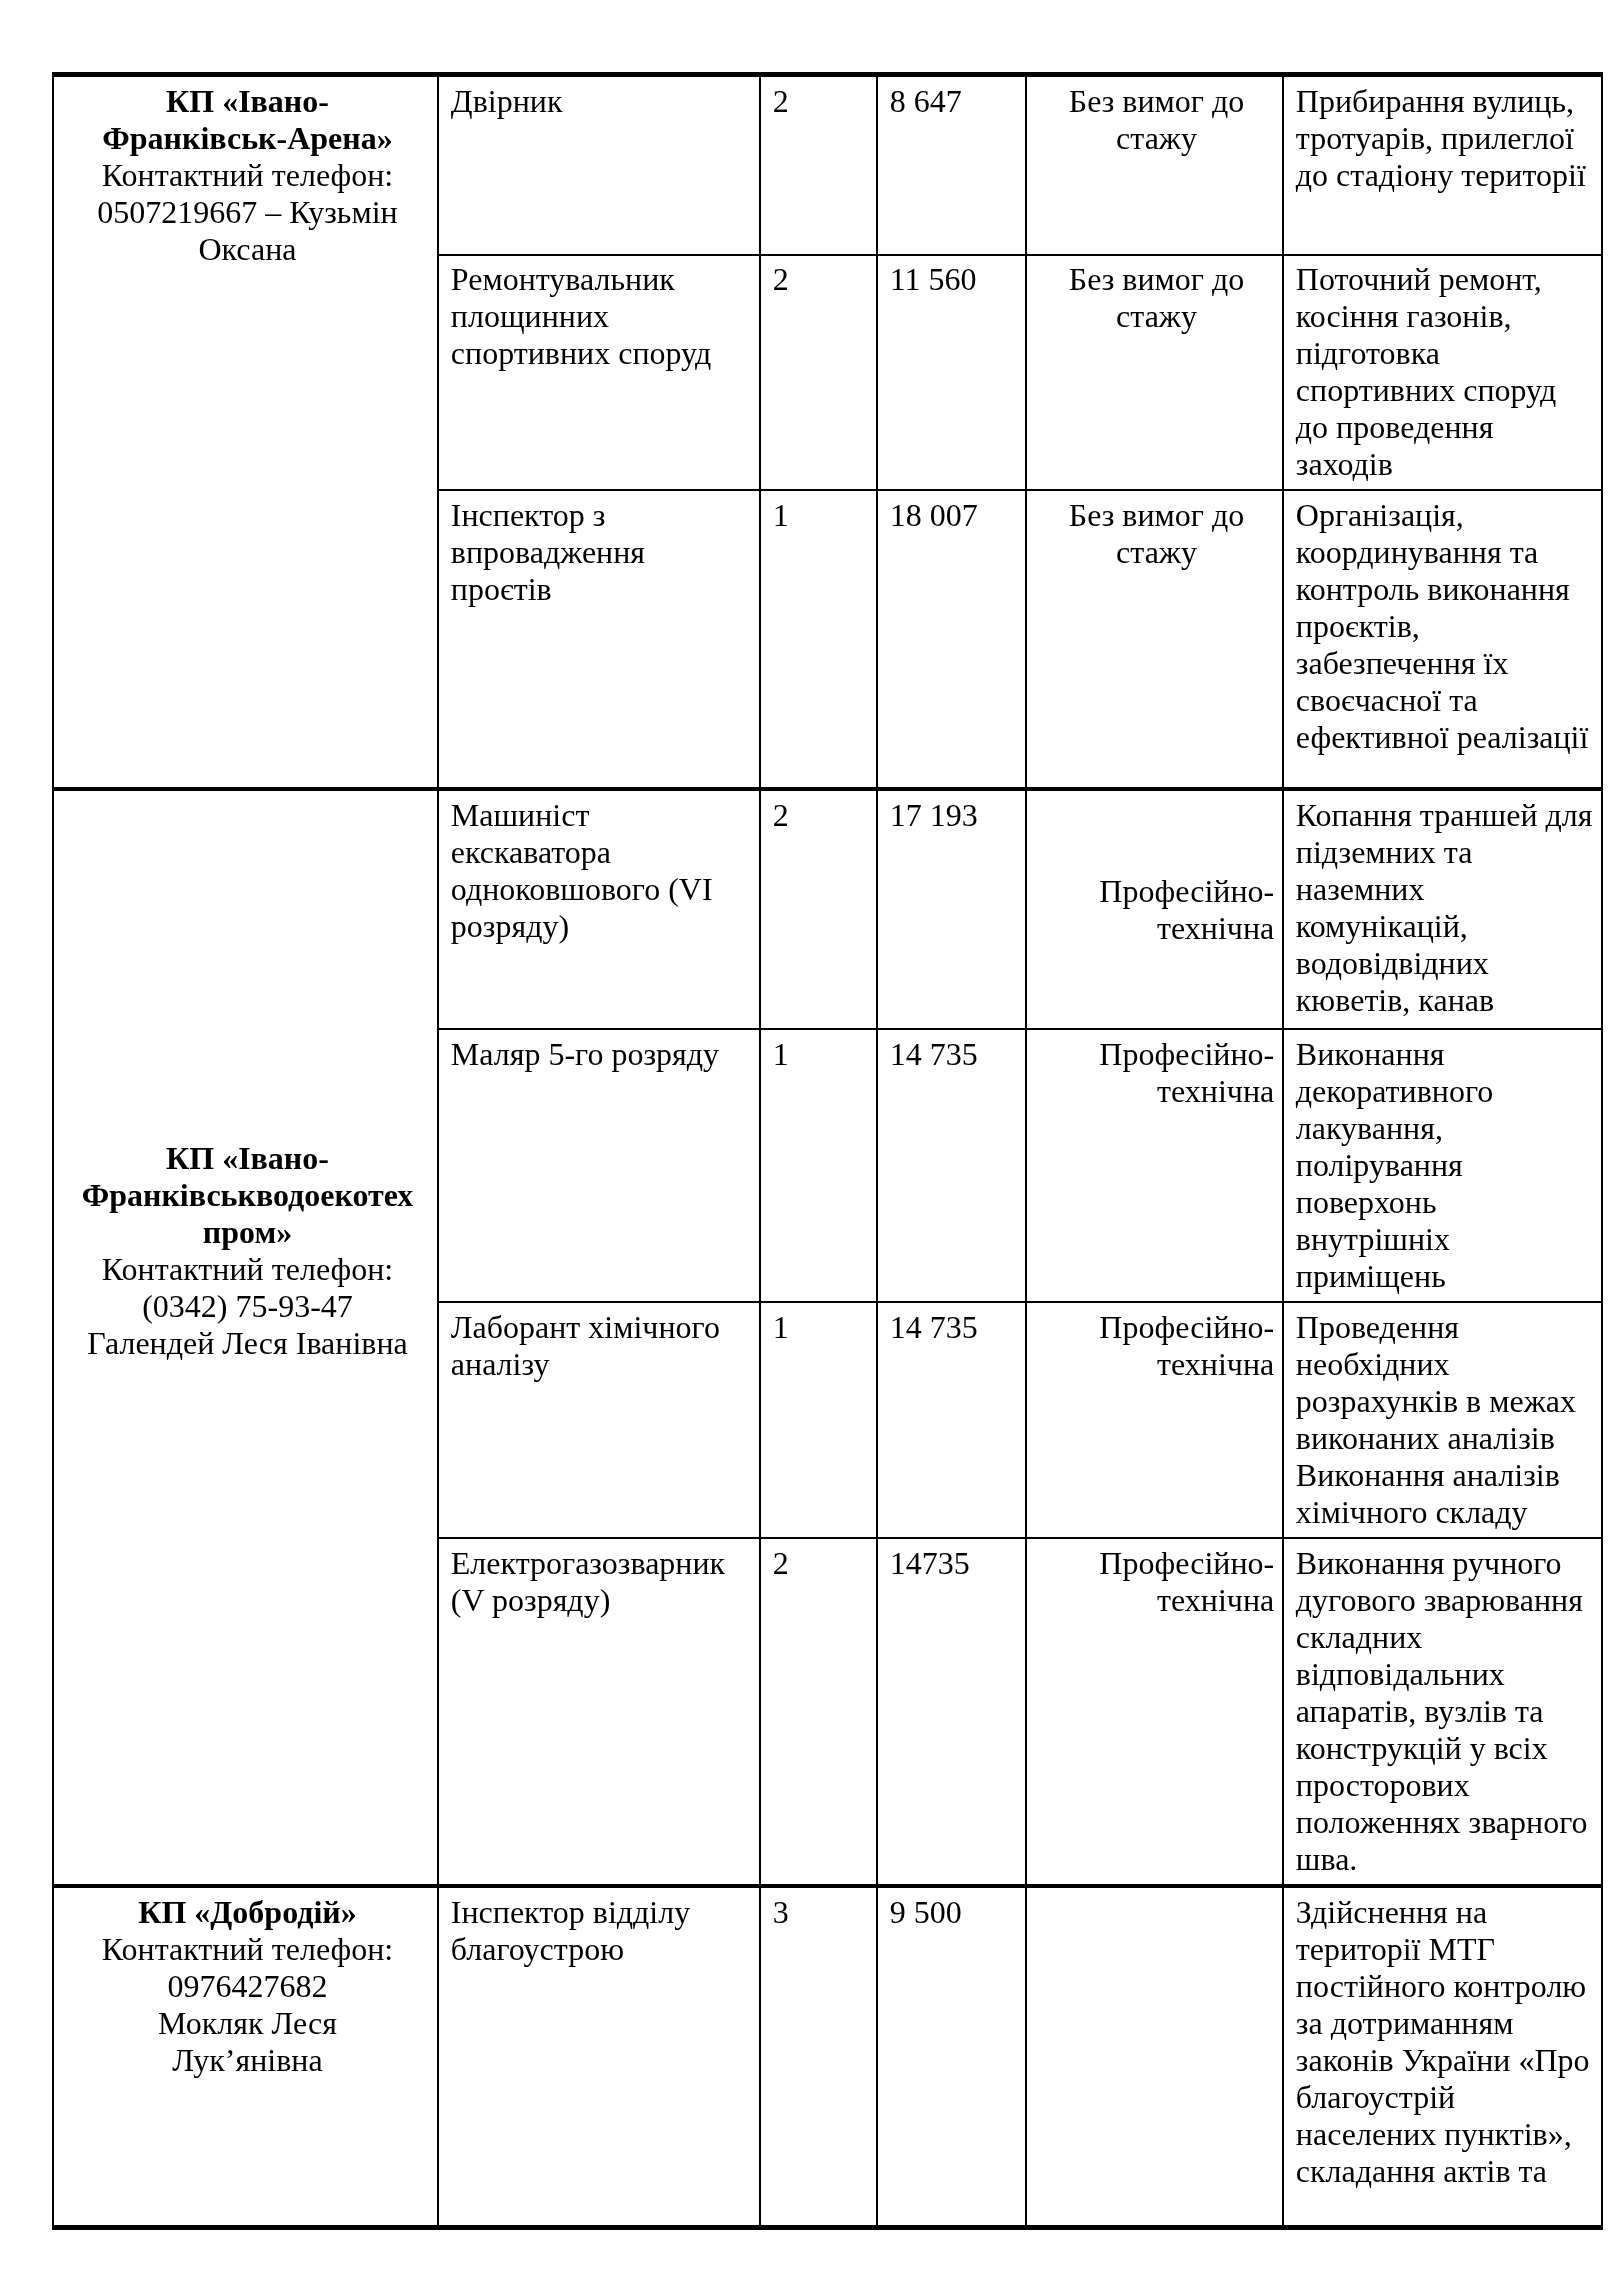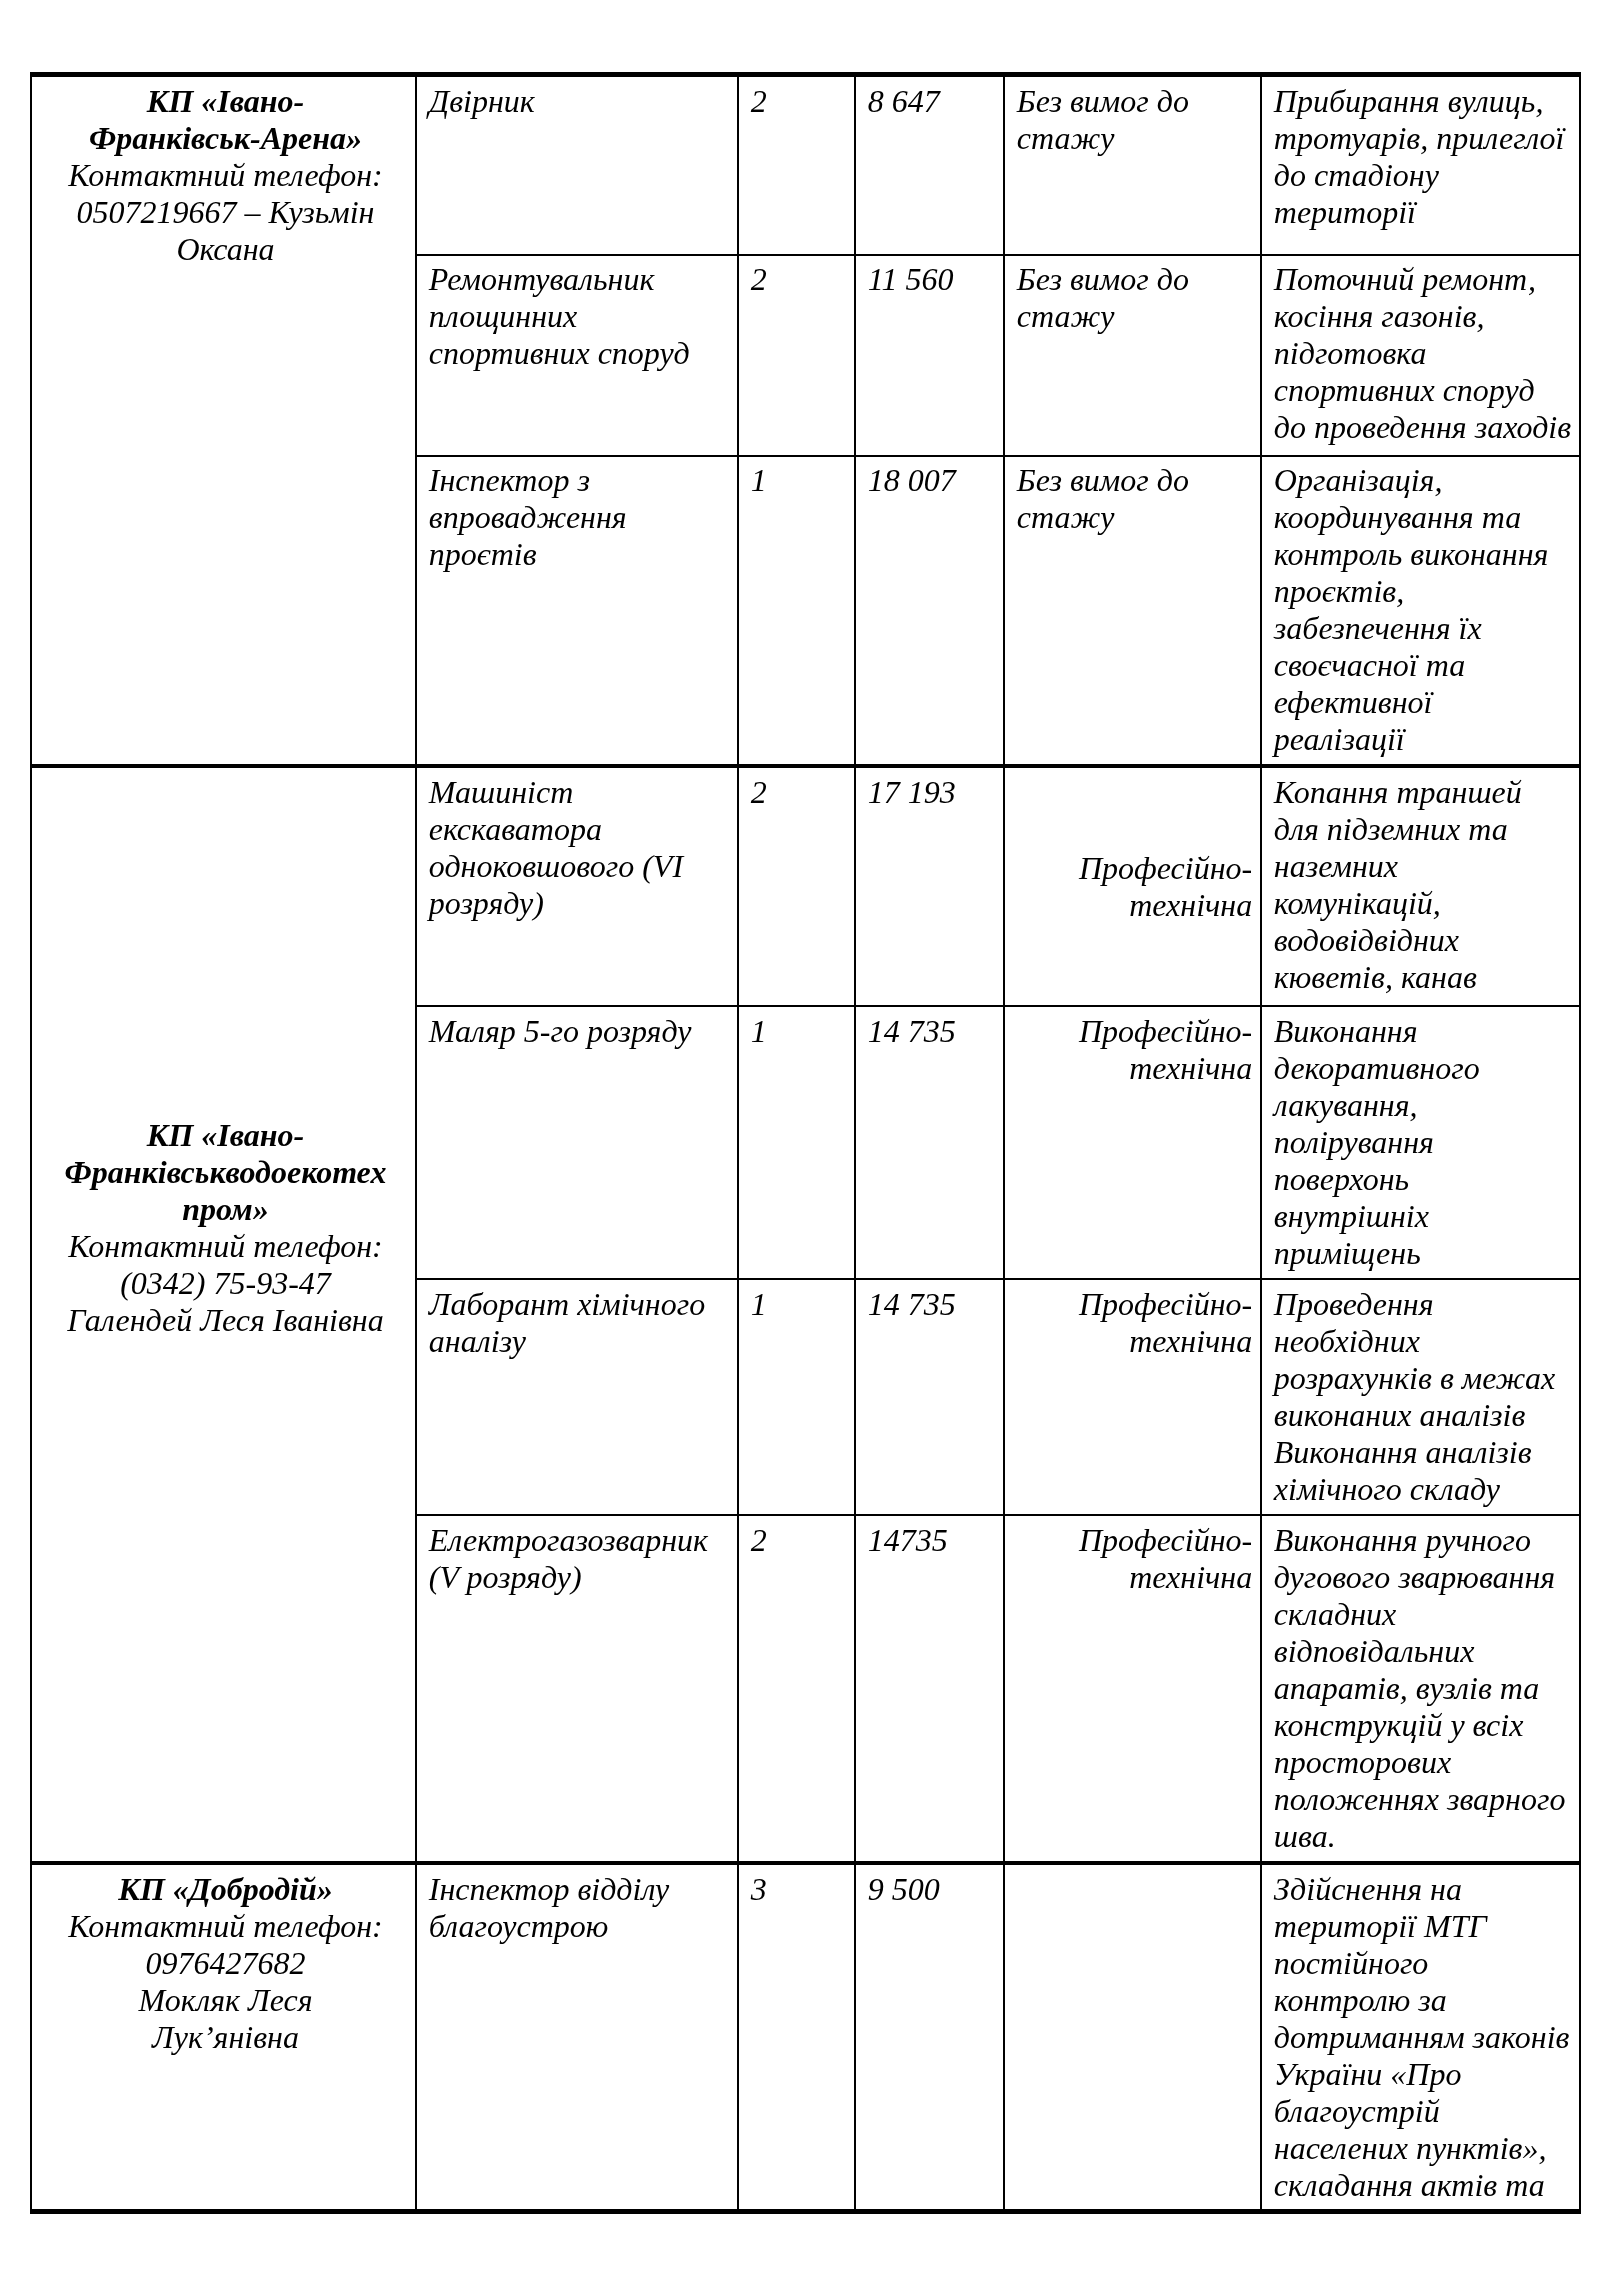--- a/index.html
+++ b/index.html
@@ -16,31 +16,30 @@
   }
   .page {
     position: relative;
     width: 1621px;
     height: 2293px;
     background: #ffffff;
     overflow: hidden;
   }
   table.vac {
     position: absolute;
-    left: 30px;
+    left: 52px;
     top: 72px;
     width: 1549px;
     border-collapse: collapse;
     table-layout: fixed;
     font-size: 32px;
     line-height: 37px;
     border: 2.9px solid #000000;
     border-top: 5.9px solid #000000;
     border-bottom: 5.9px solid #000000;
-    font-style: italic;
   }
   table.vac td {
     border: 2px solid #000000;
     vertical-align: top;
     padding: 5.9px 7.8px 5.9px 11.8px;
     overflow: hidden;
     word-wrap: break-word;
   }
   tr.sec-start td {
     border-top: 4.9px solid #000000;
@@ -65,20 +64,21 @@
     white-space: pre-line;
   }
   td.company .ccontact {
     white-space: pre-line;
   }
   td.company.pushdown {
     padding-top: 349px;
   }
   td.req {
     white-space: pre-line;
+    text-align: center;
   }
   td.req.center {
     text-align: right;
     padding-left: 7.8px;
   }
   td.req.vmid {
     vertical-align: middle;
   }
 </style>
 </head>

